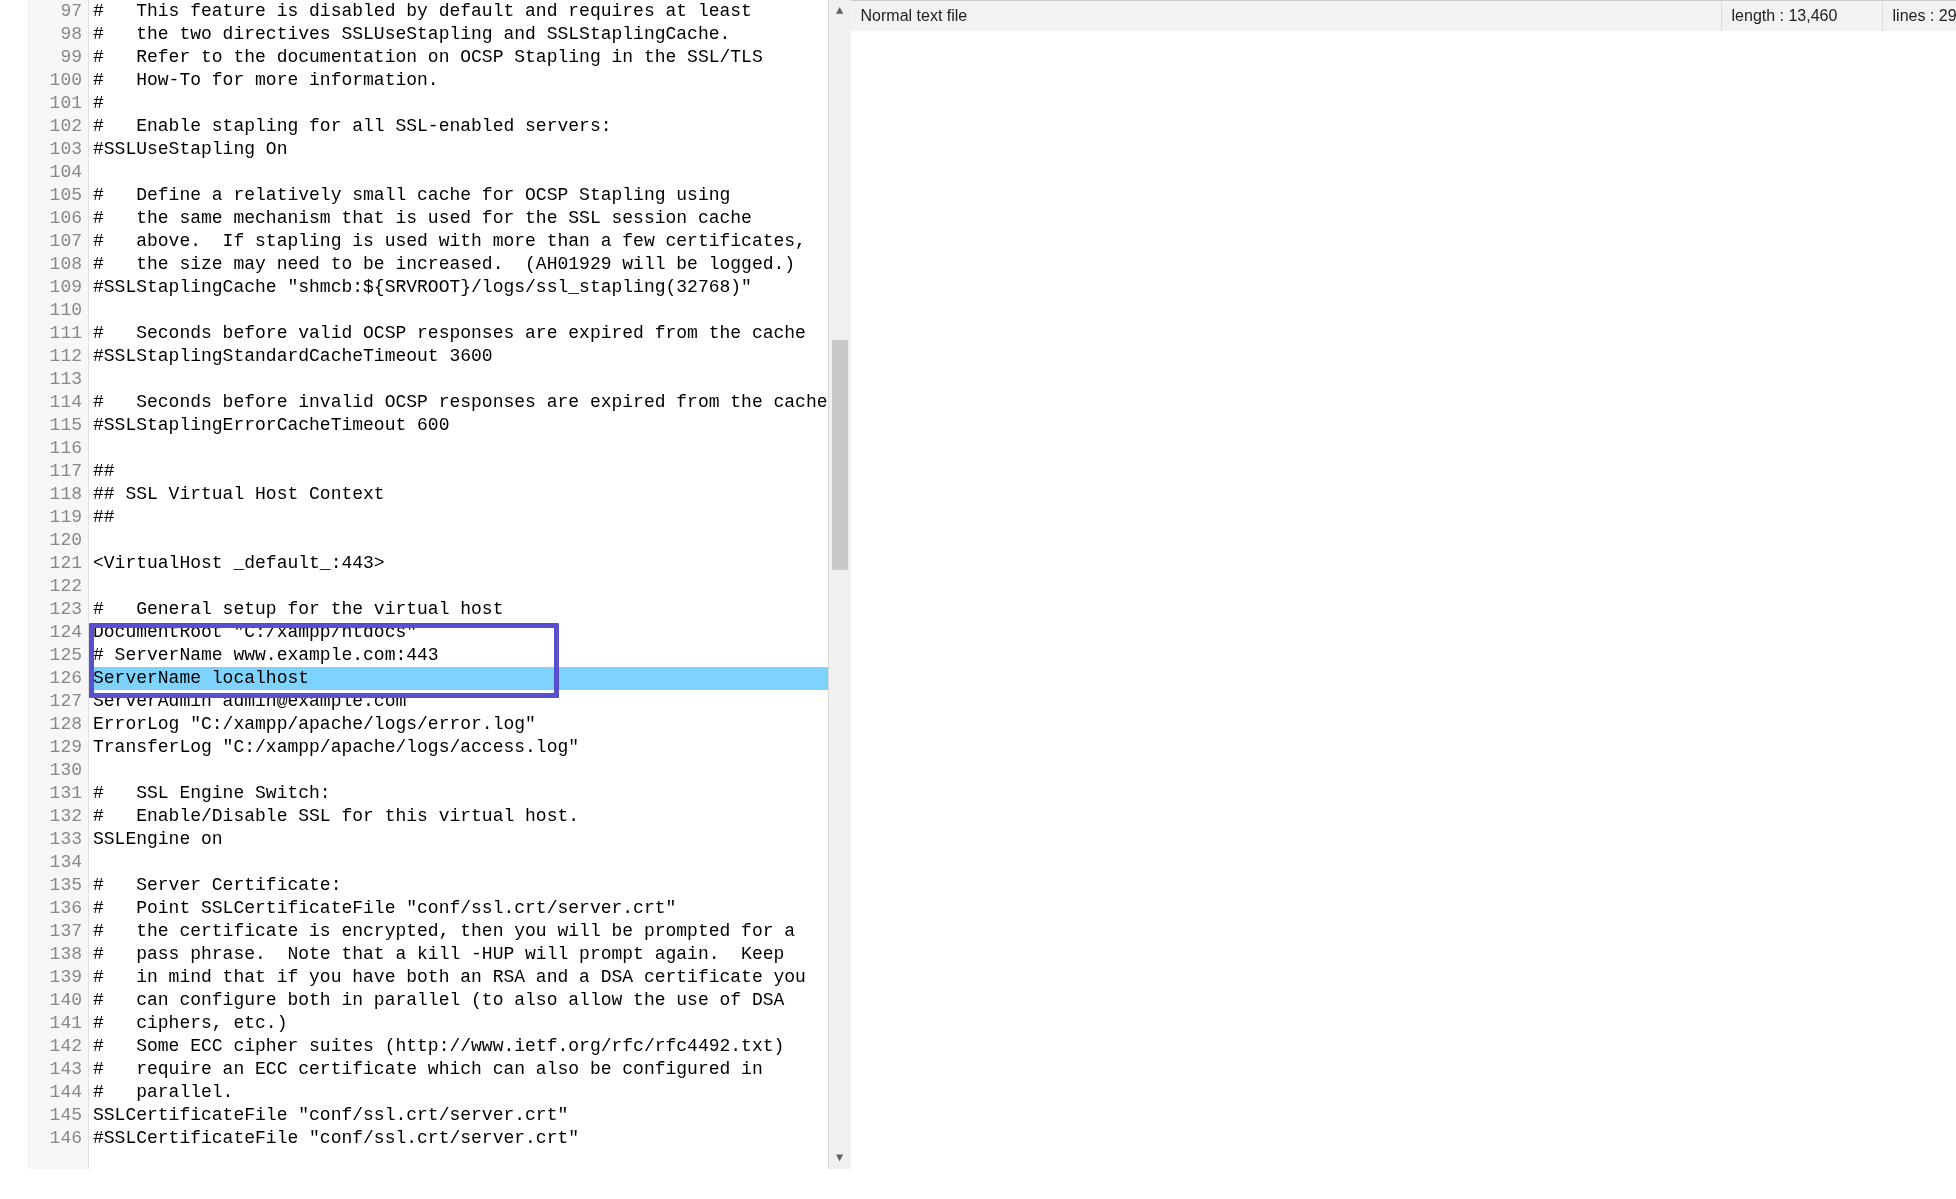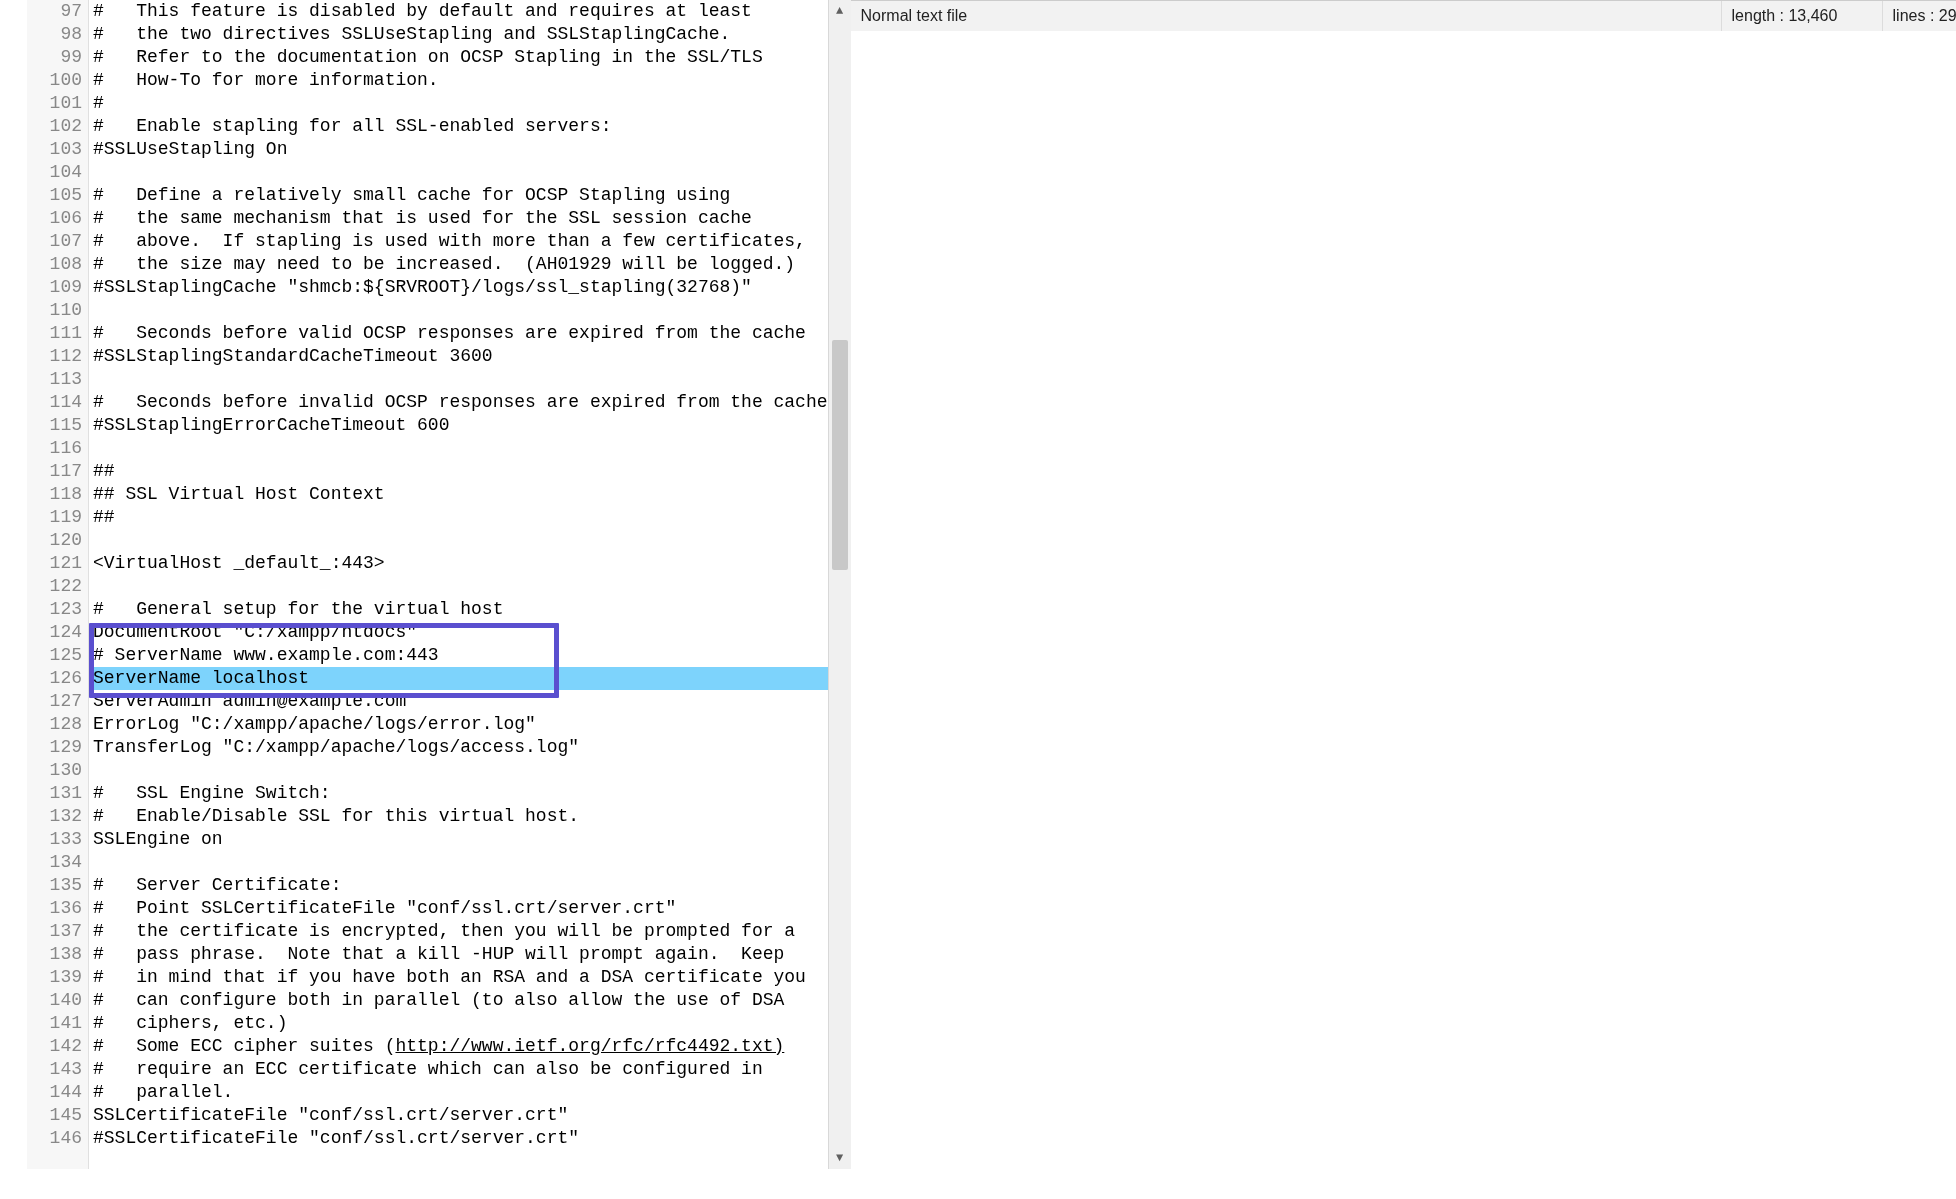--- a/index.html
+++ b/index.html
@@ -51,21 +51,20 @@
   }
   .code-line {
     height: 23px;
     display: block;
     padding-left: 0;
   }
   .current-line {
     background: #7dd3fc;
   }
   .underline {
-    text-decoration: underline;
   }
   .highlight-box {
     position: absolute;
     border: 5px solid #5a4fcf;
     pointer-events: none;
     left: 0;
     top: calc(23px * 27 + 2px);
     width: 460px;
     height: 65px;
     border-radius: 1px;

